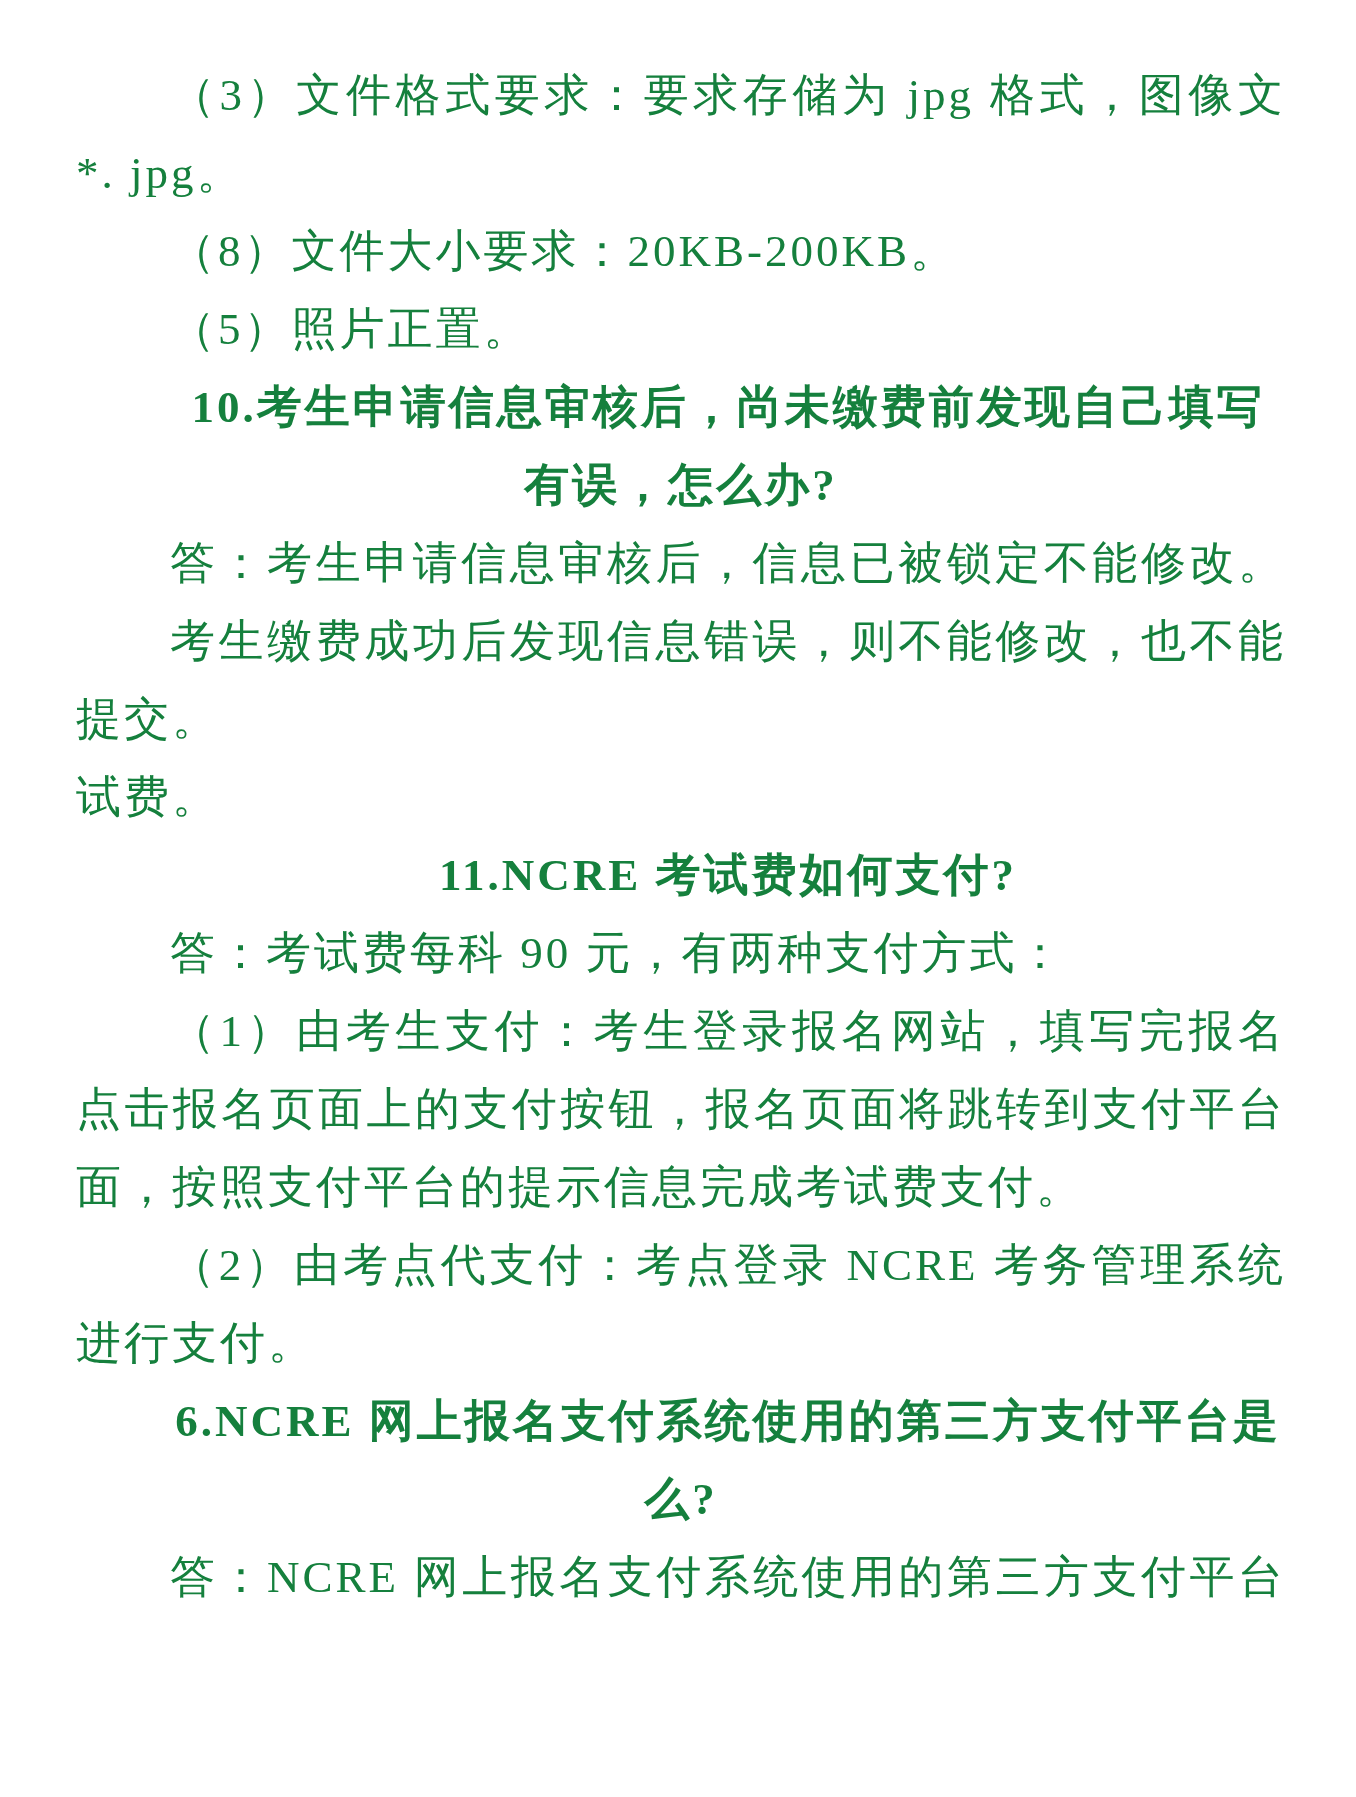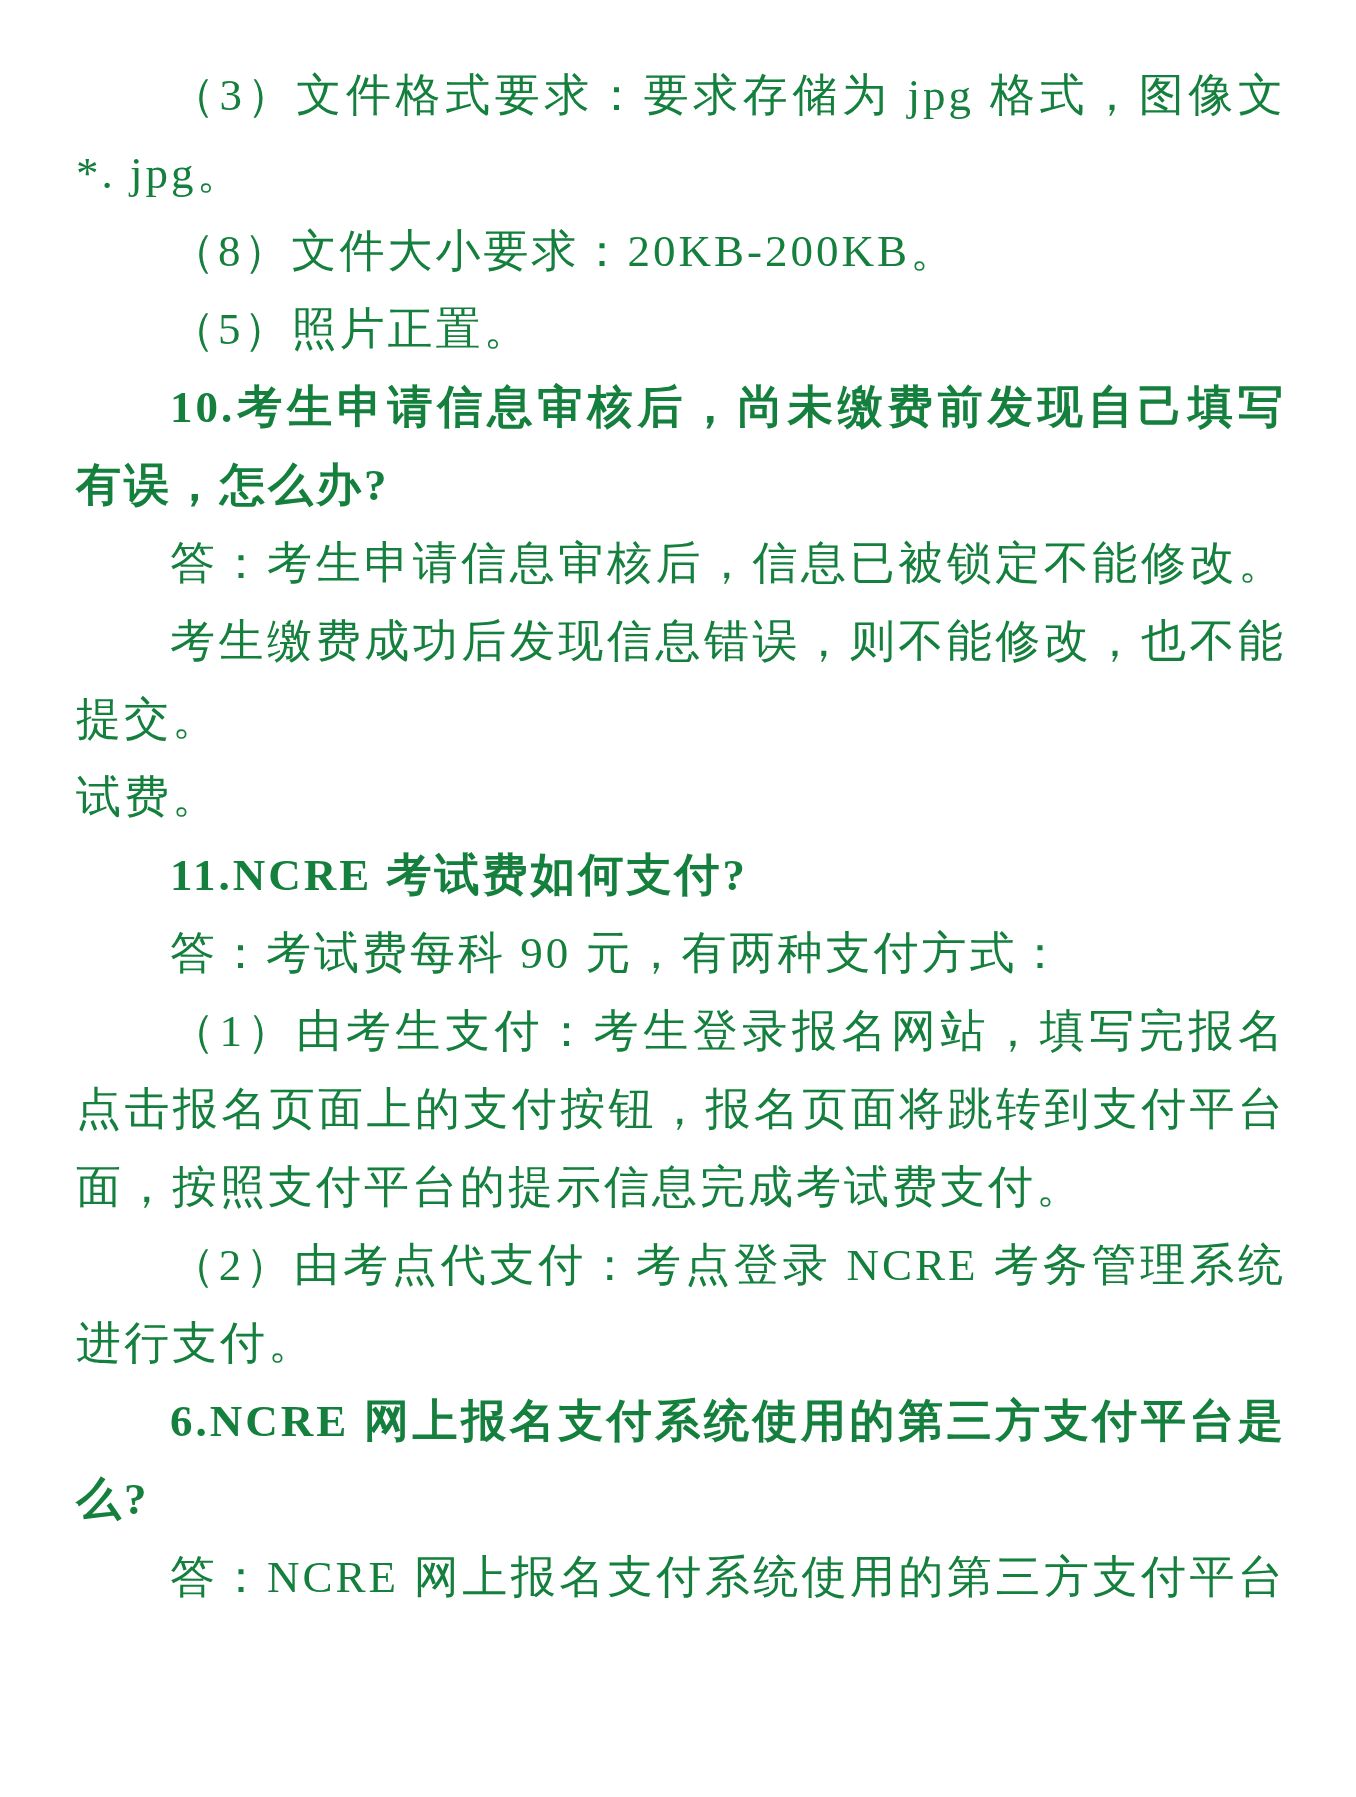--- a/index.html
+++ b/index.html
@@ -33,20 +33,21 @@
     text-align: justify;
     text-align-last: justify;
     white-space: normal;
     overflow: hidden;
   }
   .line.indent {
     padding-left: 94px;
   }
   .line.bold {
     font-weight: bold;
+    text-align: center;
   }
 </style>
 </head>
 <body>
 
 <div class="page">
   <div class="line indent justify">（3）文件格式要求：要求存储为 jpg 格式，图像文件名为</div>
   <div class="line">*. jpg。</div>
   <div class="line indent">（8）文件大小要求：20KB-200KB。</div>
   <div class="line indent">（5）照片正置。</div>

